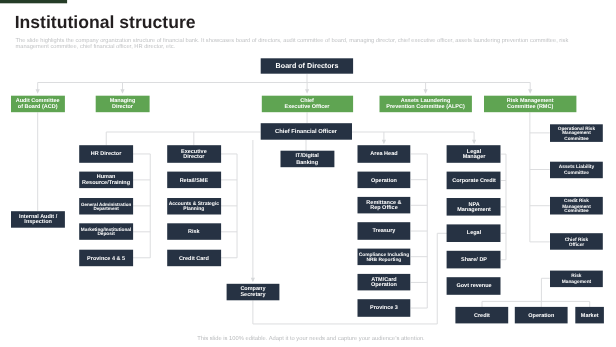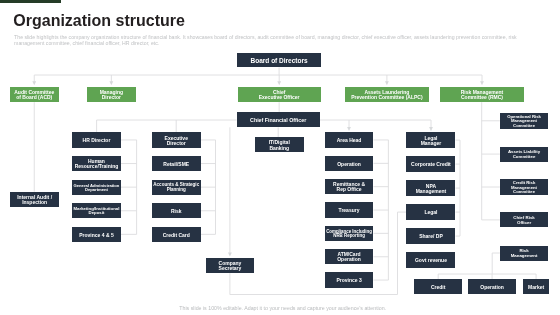--- a/index.html
+++ b/index.html
@@ -20,21 +20,21 @@
 
   svg.links{position:absolute;left:0;top:0;width:560px;height:315px;overflow:visible;}
   svg.links path, svg.links line{fill:none;stroke:#dcdddf;stroke-width:0.9;}
   svg.links polygon{fill:#d7d9db;stroke:none;}
 </style>
 </head>
 <body>
 
 <div id="root">
   <div class="topbar"></div>
-  <div class="title">Organization structure</div>
+  <div class="title">Institutional structure</div>
   <div class="subtitle">The slide highlights the company organization structure of financial bank. It showcases board of directors, audit committee of board, managing director, chief executive officer, assets laundering prevention committee, risk management committee, chief financial officer, HR director, etc.</div>
 
   <svg class="links" viewBox="0 0 560 315">
     <g id="conn">
         <line x1="279.09999999999997" y1="67.39999999999999" x2="279.09999999999997" y2="75"></line>
         <line x1="34.25" y1="75" x2="482" y2="75"></line>
         <line x1="34.25" y1="75" x2="34.25" y2="82.6"></line>
         <polygon points="32.35,81.2 36.15,81.2 34.25,85.3"></polygon>
         <line x1="111.35" y1="75" x2="111.35" y2="82.6"></line>
         <polygon points="109.44999999999999,81.2 113.25,81.2 111.35,85.3"></polygon>

